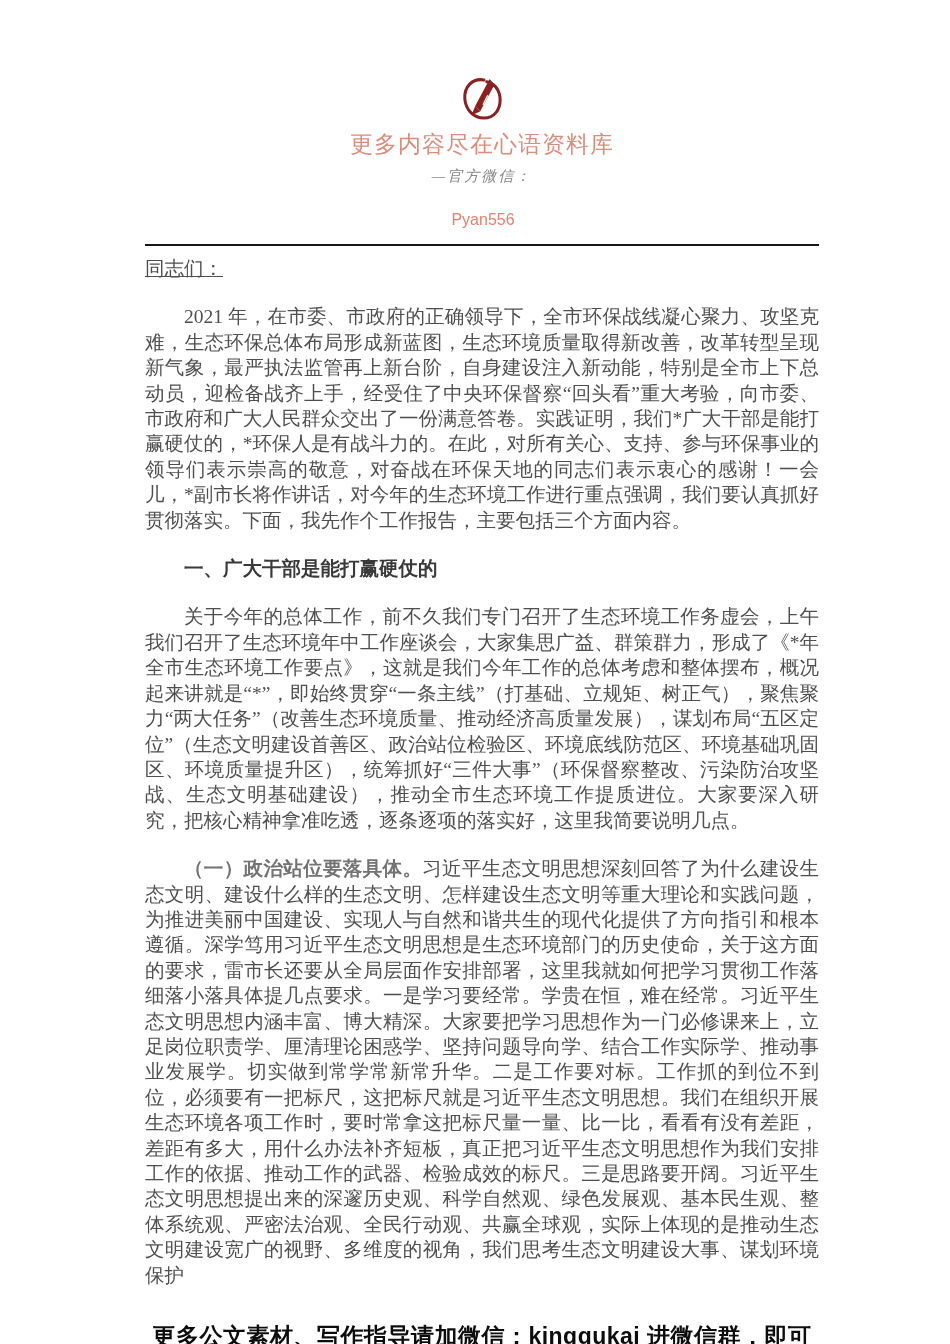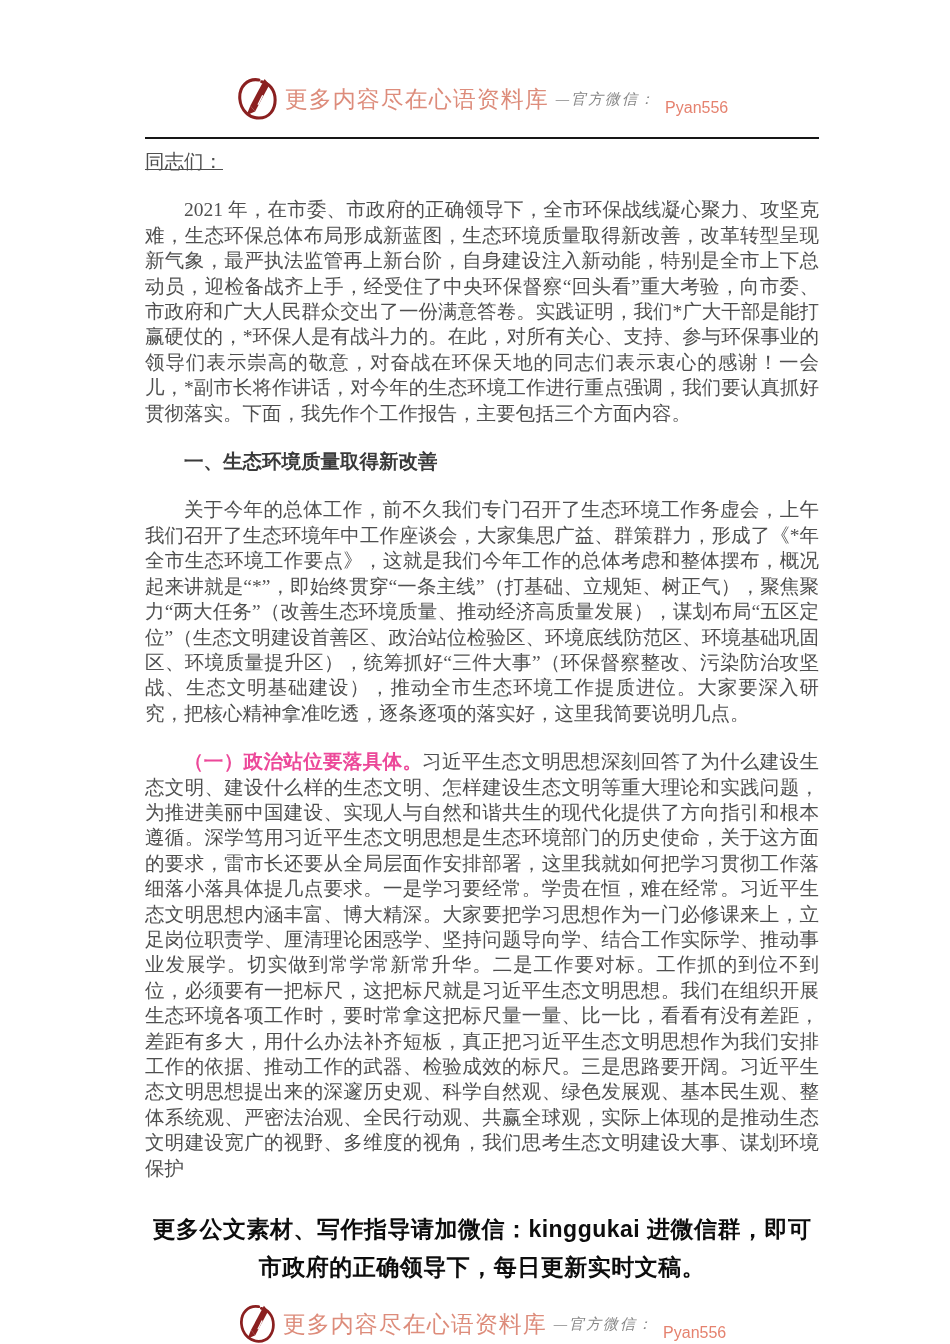--- a/index.html
+++ b/index.html
@@ -18,20 +18,21 @@
     left: 145px;
     top: 0;
     width: 674px;
   }
   
   .brand {
     display: flex;
     justify-content: center;
     align-items: center;
     gap: 7px;
+    flex-direction: column;
   }
   .brand-header { margin-top: 76px; }
   .brand-footer { margin-top: 17px; }
   .brand-logo { flex: 0 0 auto; display: block; }
   .brand-tagline {
     font-family: "Liberation Serif", serif;
     font-size: 23px;
     letter-spacing: 1px;
     color: #dd8c7b;
   }
@@ -66,21 +67,21 @@
   .doc p { margin-top: 23px; }
   .salutation { margin-top: 0 !important; text-decoration: underline; }
   .indent { text-indent: 2em; }
   .doc-heading {
     font-weight: bold;
     color: #3a3a3a;
     text-indent: 2em;
   }
   .lead-bold {
     font-weight: bold;
-    color: #ec4899;
+    color: #737373;
   }
   
   .promo-banner {
     margin-top: 29px;
     font-family: "Liberation Sans", sans-serif;
     font-weight: 700;
     font-size: 23px;
     line-height: 38px;
     color: #0d0d0d;
     text-align: center;
@@ -105,21 +106,21 @@
       <span class="brand-wechat-id">Pyan556</span>
     </div>
 
     <hr class="header-divider">
 
     <div class="doc">
       <p class="salutation">同志们：</p>
 
       <p class="indent">2021 年，在市委、市政府的正确领导下，全市环保战线凝心聚力、攻坚克难，生态环保总体布局形成新蓝图，生态环境质量取得新改善，改革转型呈现新气象，最严执法监管再上新台阶，自身建设注入新动能，特别是全市上下总动员，迎检备战齐上手，经受住了中央环保督察“回头看”重大考验，向市委、市政府和广大人民群众交出了一份满意答卷。实践证明，我们*广大干部是能打赢硬仗的，*环保人是有战斗力的。在此，对所有关心、支持、参与环保事业的领导们表示崇高的敬意，对奋战在环保天地的同志们表示衷心的感谢！一会儿，*副市长将作讲话，对今年的生态环境工作进行重点强调，我们要认真抓好贯彻落实。下面，我先作个工作报告，主要包括三个方面内容。</p>
 
-      <p class="doc-heading">一、生态环境质量取得新改善</p>
+      <p class="doc-heading">一、广大干部是能打赢硬仗的</p>
 
       <p class="indent">关于今年的总体工作，前不久我们专门召开了生态环境工作务虚会，上午我们召开了生态环境年中工作座谈会，大家集思广益、群策群力，形成了《*年全市生态环境工作要点》，这就是我们今年工作的总体考虑和整体摆布，概况起来讲就是“*”，即始终贯穿“一条主线”（打基础、立规矩、树正气），聚焦聚力“两大任务”（改善生态环境质量、推动经济高质量发展），谋划布局“五区定位”（生态文明建设首善区、政治站位检验区、环境底线防范区、环境基础巩固区、环境质量提升区），统筹抓好“三件大事”（环保督察整改、污染防治攻坚战、生态文明基础建设），推动全市生态环境工作提质进位。大家要深入研究，把核心精神拿准吃透，逐条逐项的落实好，这里我简要说明几点。</p>
 
       <p class="indent"><span class="lead-bold">（一）政治站位要落具体。</span><span>习近平生态文明思想深刻回答了为什么建设生态文明、建设什么样的生态文明、怎样建设生态文明等重大理论和实践问题，为推进美丽中国建设、实现人与自然和谐共生的现代化提供了方向指引和根本遵循。深学笃用习近平生态文明思想是生态环境部门的历史使命，关于这方面的要求，雷市长还要从全局层面作安排部署，这里我就如何把学习贯彻工作落细落小落具体提几点要求。一是学习要经常。学贵在恒，难在经常。习近平生态文明思想内涵丰富、博大精深。大家要把学习思想作为一门必修课来上，立足岗位职责学、厘清理论困惑学、坚持问题导向学、结合工作实际学、推动事业发展学。切实做到常学常新常升华。二是工作要对标。工作抓的到位不到位，必须要有一把标尺，这把标尺就是习近平生态文明思想。我们在组织开展生态环境各项工作时，要时常拿这把标尺量一量、比一比，看看有没有差距，差距有多大，用什么办法补齐短板，真正把习近平生态文明思想作为我们安排工作的依据、推动工作的武器、检验成效的标尺。三是思路要开阔。习近平生态文明思想提出来的深邃历史观、科学自然观、绿色发展观、基本民生观、整体系统观、严密法治观、全民行动观、共赢全球观，实际上体现的是推动生态文明建设宽广的视野、多维度的视角，我们思考生态文明建设大事、谋划环境保护</span></p>
     </div>
 
     <div class="promo-banner">
       <div>更多公文素材、写作指导请加微信：kinggukai 进微信群，即可</div>
       <div>市政府的正确领导下，每日更新实时文稿。</div>
     </div>

